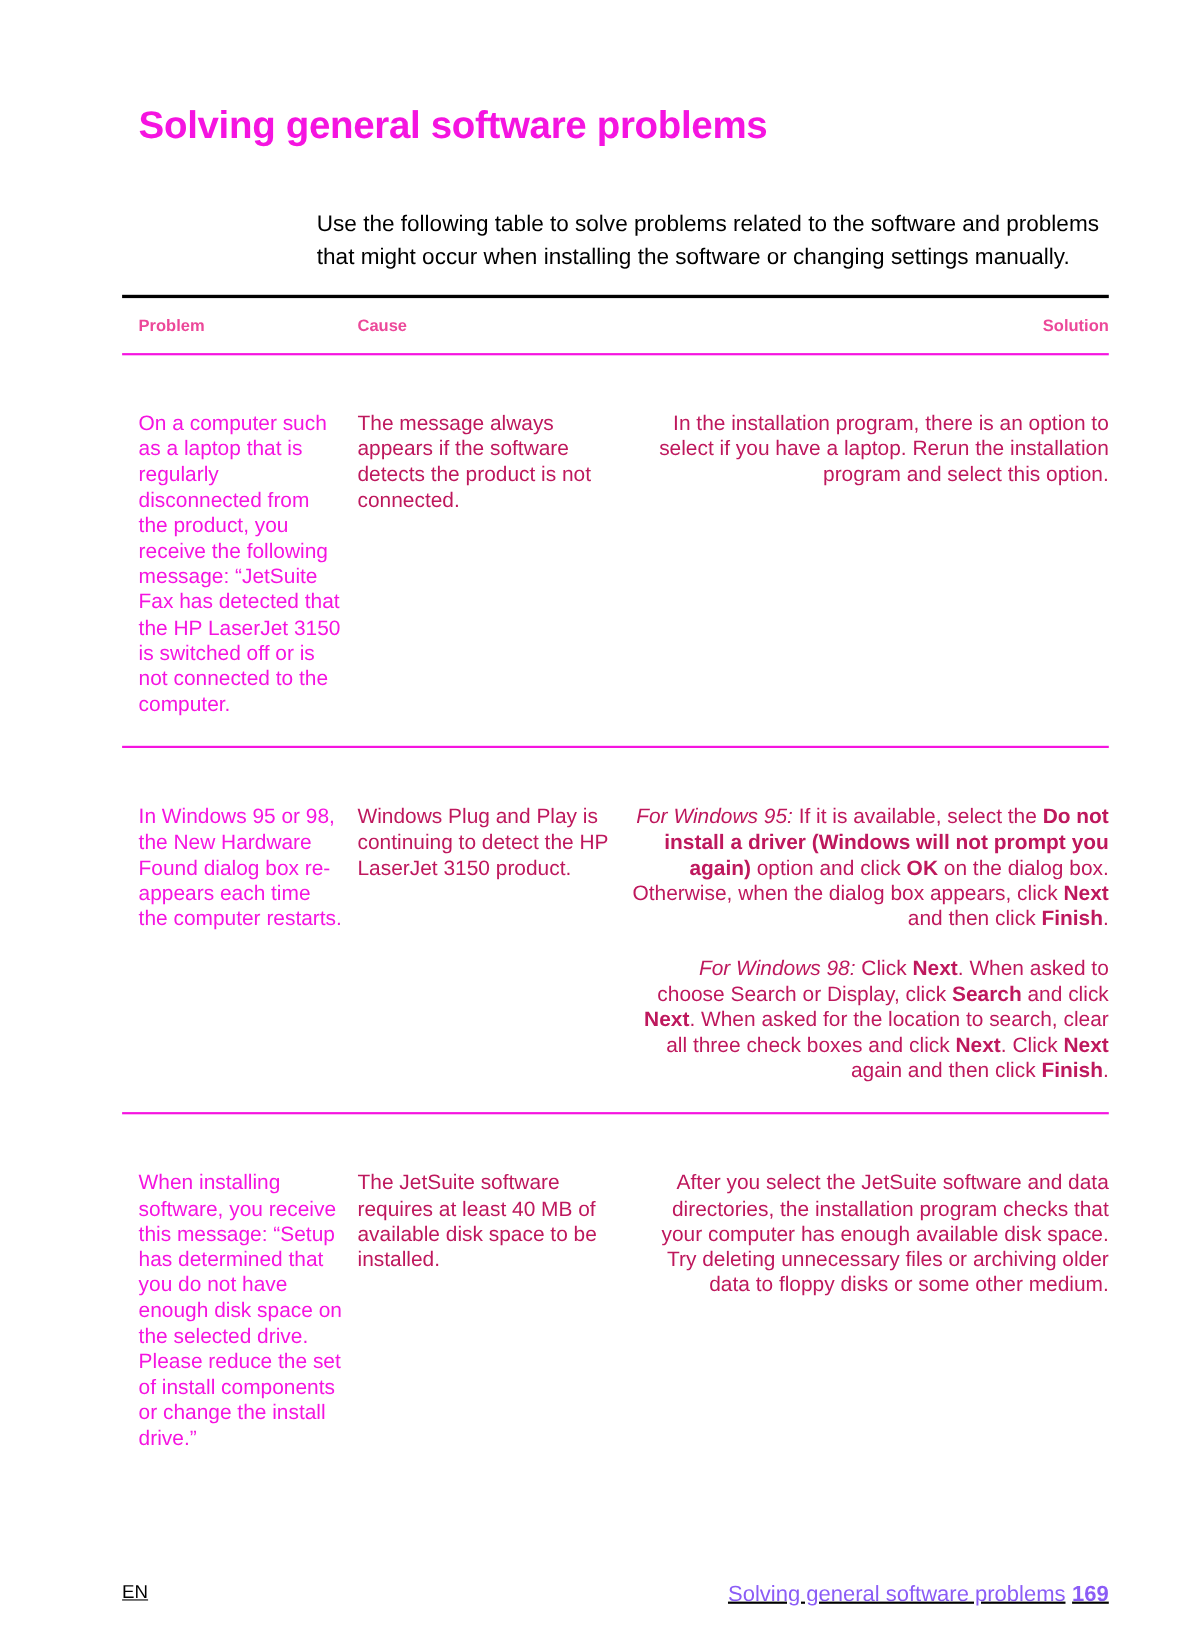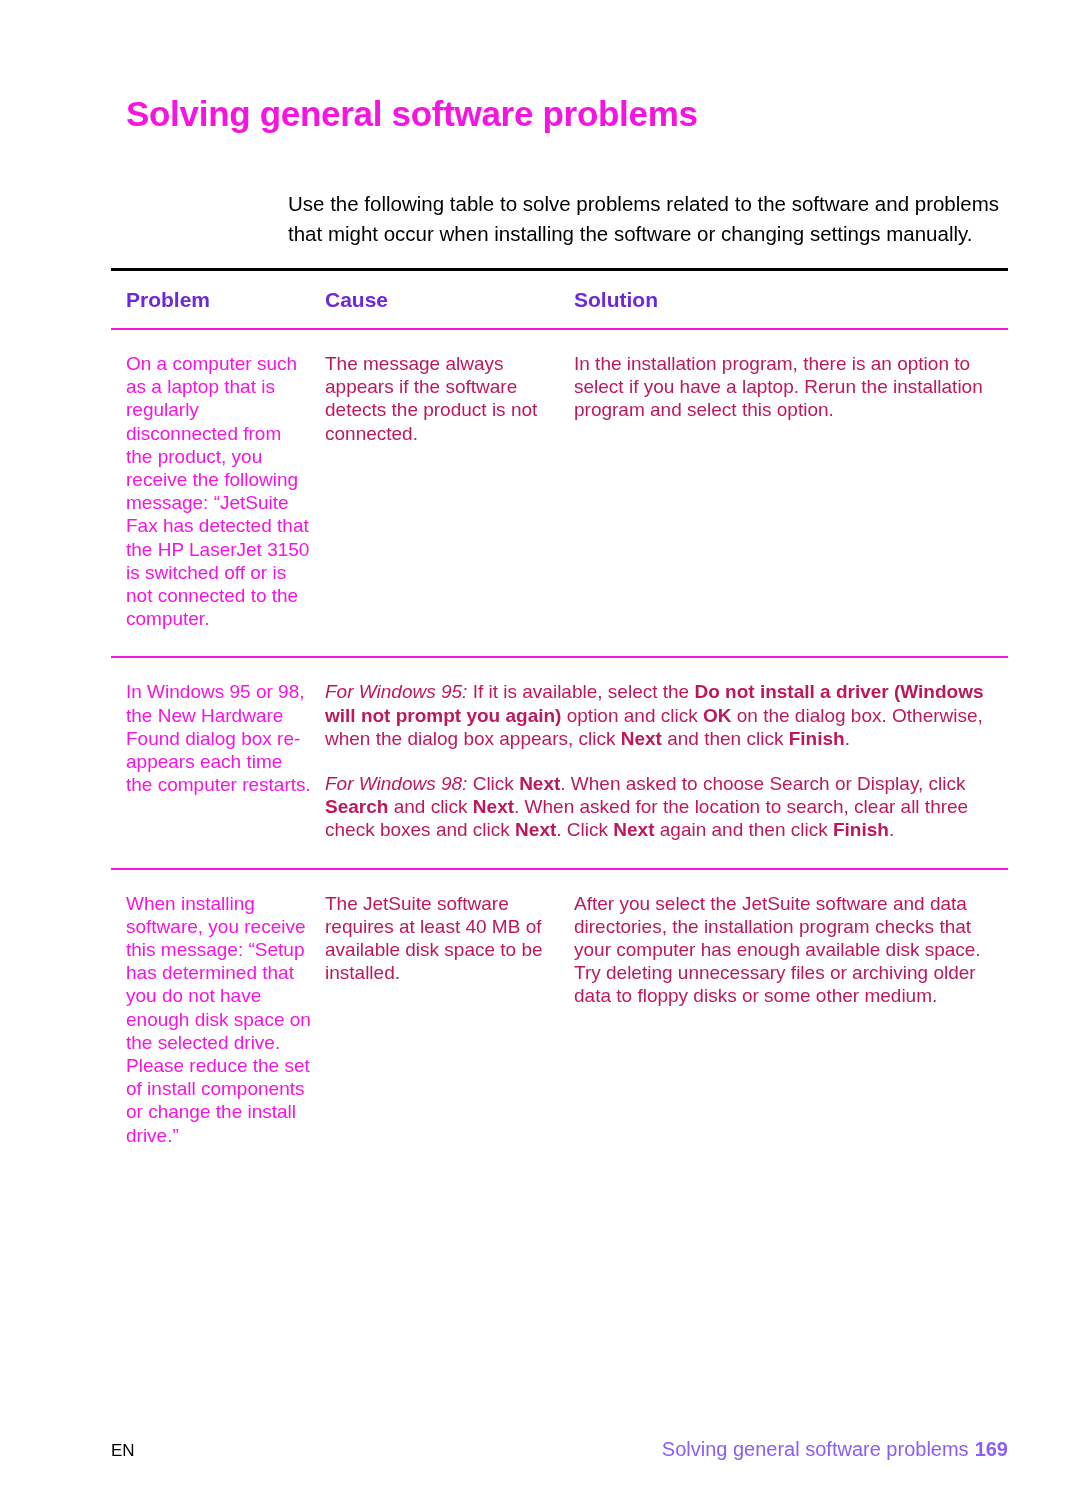--- a/index.html
+++ b/index.html
@@ -65,33 +65,34 @@
     height: 0;
     border-top: 2px solid #f514e0;
     width: 100%;
   }
 
   .thead {
     display: flex;
     padding: 17px 0 16px 0;
   }
   .thead .cell {
-    font-size: 21px;
+    font-size: 15px;
     font-weight: bold;
-    color: #6d28d9;
+    color: #ec4899;
   }
 
   .trow {
     display: flex;
     padding: 22px 0 26px 0;
+    margin-top: 29px;
   }
 
   .col-problem { width: 214px; flex: 0 0 214px; padding-right: 14px; box-sizing: border-box; }
   .col-cause   { width: 249px; flex: 0 0 249px; padding-right: 14px; box-sizing: border-box; }
-  .col-solution{ flex: 1 1 auto; }
+  .col-solution{ flex: 1 1 auto; text-align: right; }
 
   .thead .col-problem  { padding-left: 15px; }
   .trow  .col-problem  { padding-left: 15px; }
 
   .cell-problem {
     font-size: 19px;
     line-height: 23.2px;
     color: #f514e0;
   }
   .cell-cause, .cell-solution {
@@ -108,22 +109,23 @@
   .cell-solution i { }
 
   
   .footer {
     position: absolute;
     left: 95px;
     top: 1438px;
     width: 897px;
     display: flex;
     justify-content: space-between;
-    align-items: flex-end;
+    align-items: flex-start;
     font-size: 17px;
+    text-decoration: underline;
   }
   .footer-left {
     font-size: 17px;
     color: #000000;
   }
   .footer-right {
     font-size: 20px;
     color: #8b5cf6;
   }
   .footer-right .pg {
@@ -155,20 +157,21 @@
         <div class="trow">
           <div class="col-problem cell-problem">On a computer such as a laptop that is regularly disconnected from the product, you receive the following message: “JetSuite Fax has detected that the HP LaserJet 3150 is switched off or is not connected to the computer.</div>
           <div class="col-cause cell-cause">The message always appears if the software detects the product is not connected.</div>
           <div class="col-solution cell-solution">
             <p><span>In the installation program, there is an option to select if you have a laptop. Rerun the installation program and select this option.</span></p>
           </div>
         </div>
         <div class="rule-magenta"></div>
         <div class="trow">
           <div class="col-problem cell-problem">In Windows 95 or 98, the New Hardware Found dialog box re-appears each time the computer restarts.</div>
+          <div class="col-cause cell-cause">Windows Plug and Play is continuing to detect the HP LaserJet 3150 product.</div>
           <div class="col-solution cell-solution">
             <p><i>For Windows 95:</i><span> If it is available, select the </span><b>Do not install a driver (Windows will not prompt you again)</b><span> option and click </span><b>OK</b><span> on the dialog box. Otherwise, when the dialog box appears, click </span><b>Next</b><span> and then click </span><b>Finish</b><span>.</span></p>
             <p><i>For Windows 98:</i><span> Click </span><b>Next</b><span>. When asked to choose Search or Display, click </span><b>Search</b><span> and click </span><b>Next</b><span>. When asked for the location to search, clear all three check boxes and click </span><b>Next</b><span>. Click </span><b>Next</b><span> again and then click </span><b>Finish</b><span>.</span></p>
           </div>
         </div>
         <div class="rule-magenta"></div>
         <div class="trow">
           <div class="col-problem cell-problem">When installing software, you receive this message: “Setup has determined that you do not have enough disk space on the selected drive. Please reduce the set of install components or change the install drive.”</div>
           <div class="col-cause cell-cause">The JetSuite software requires at least 40 MB of available disk space to be installed.</div>
           <div class="col-solution cell-solution">

